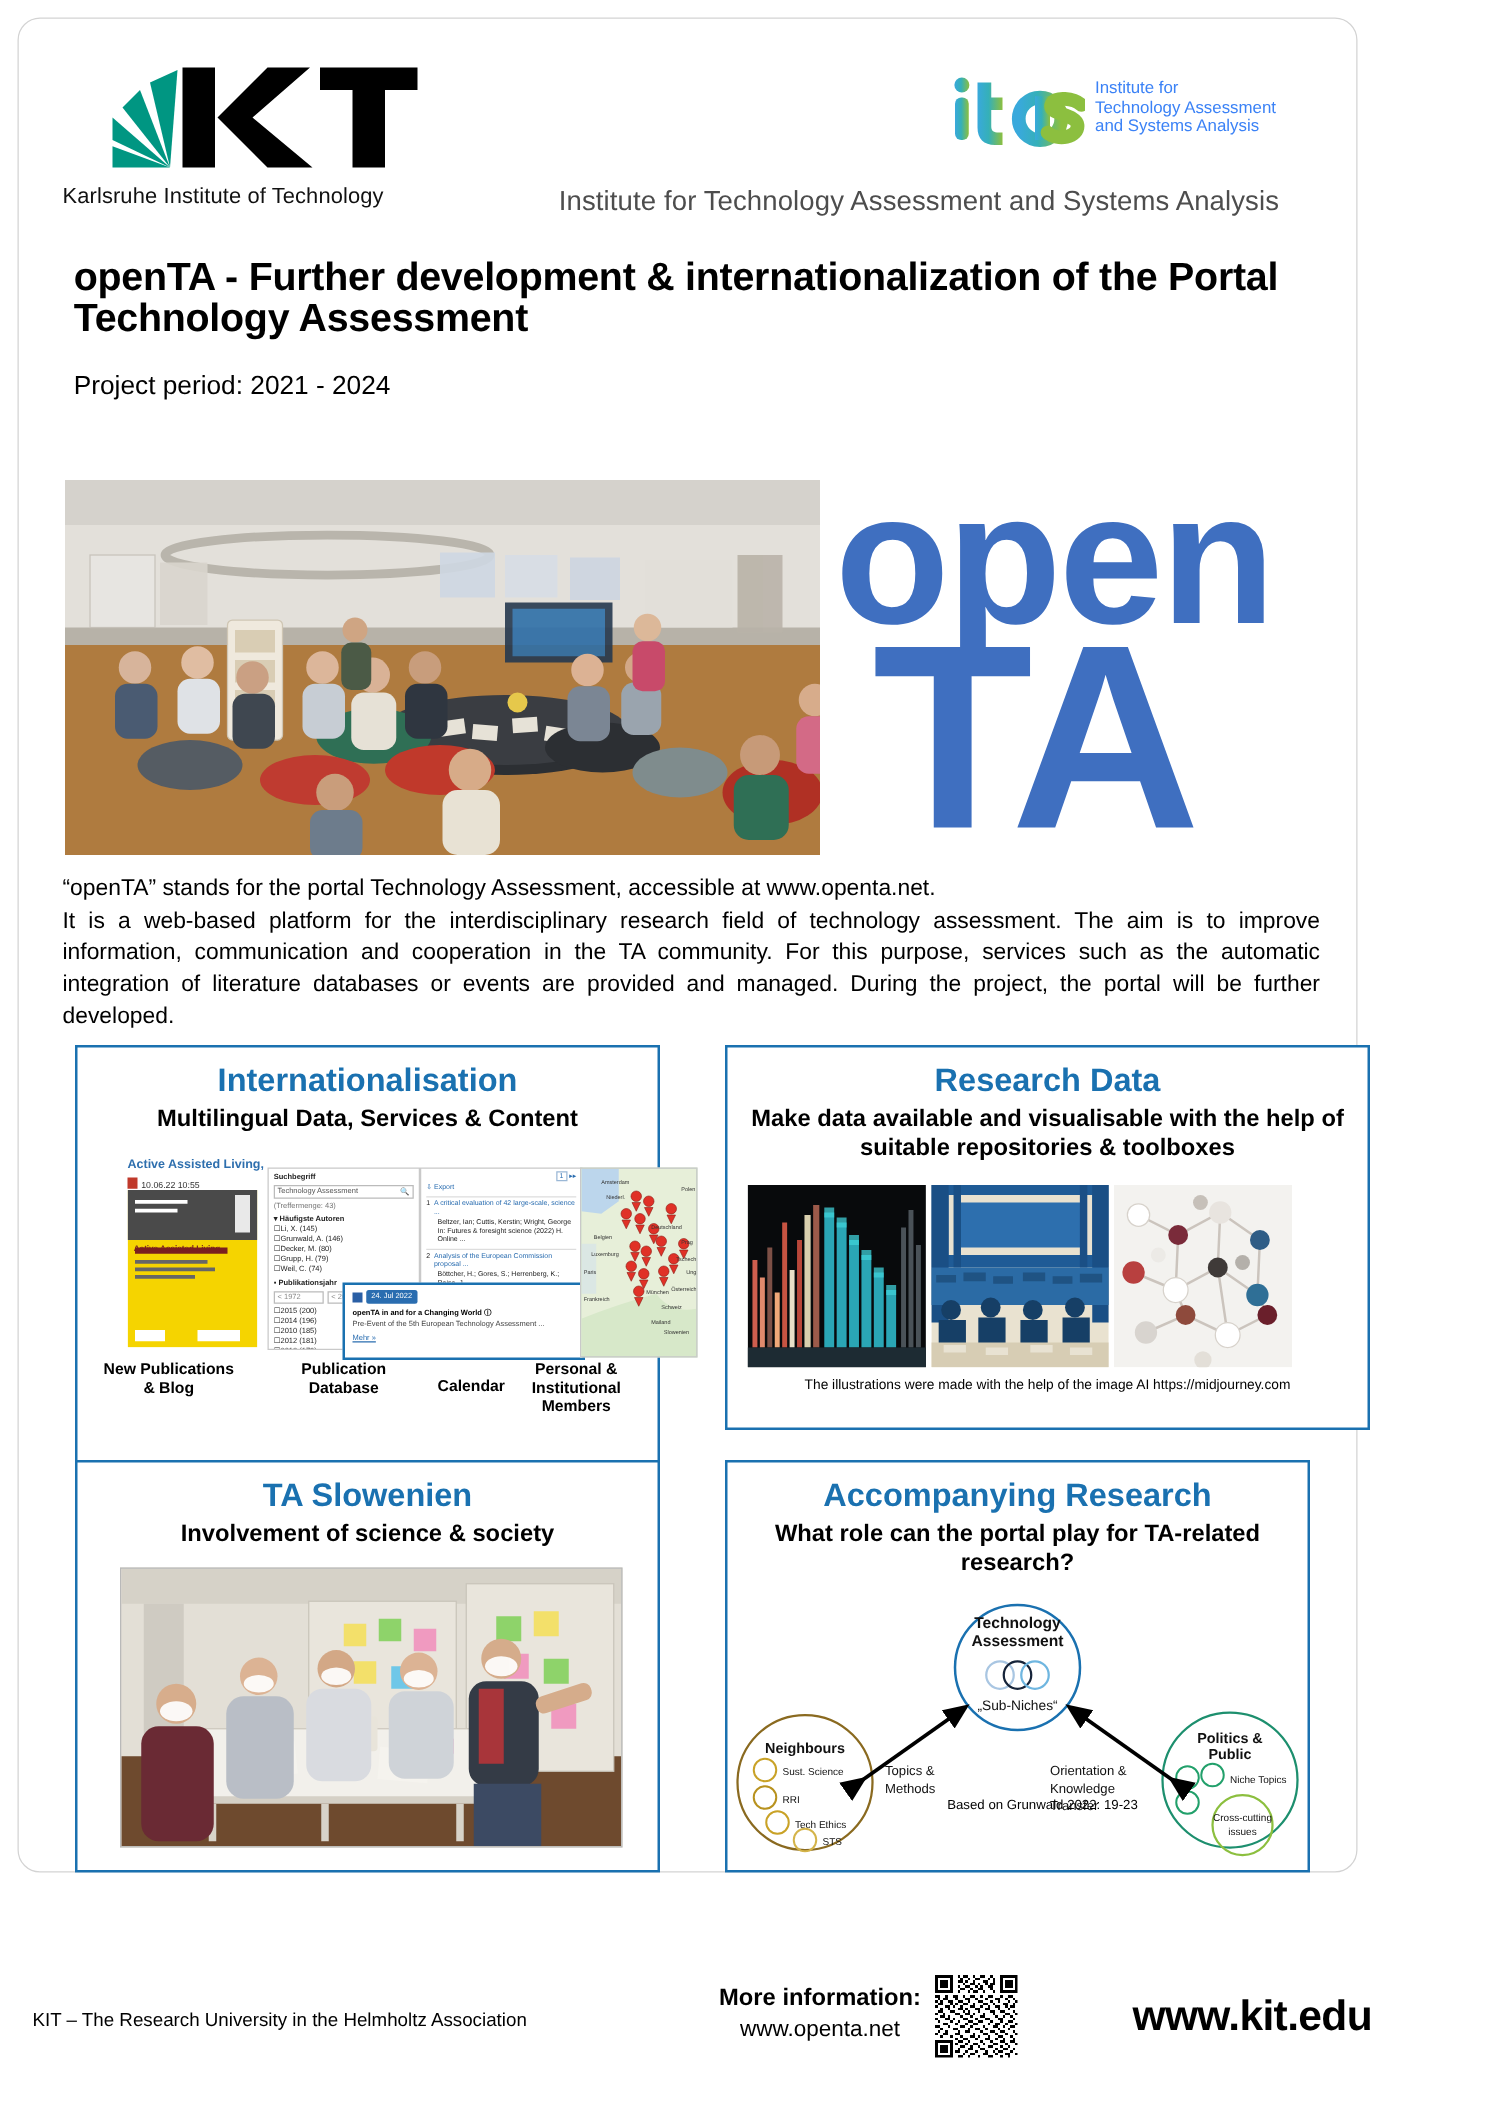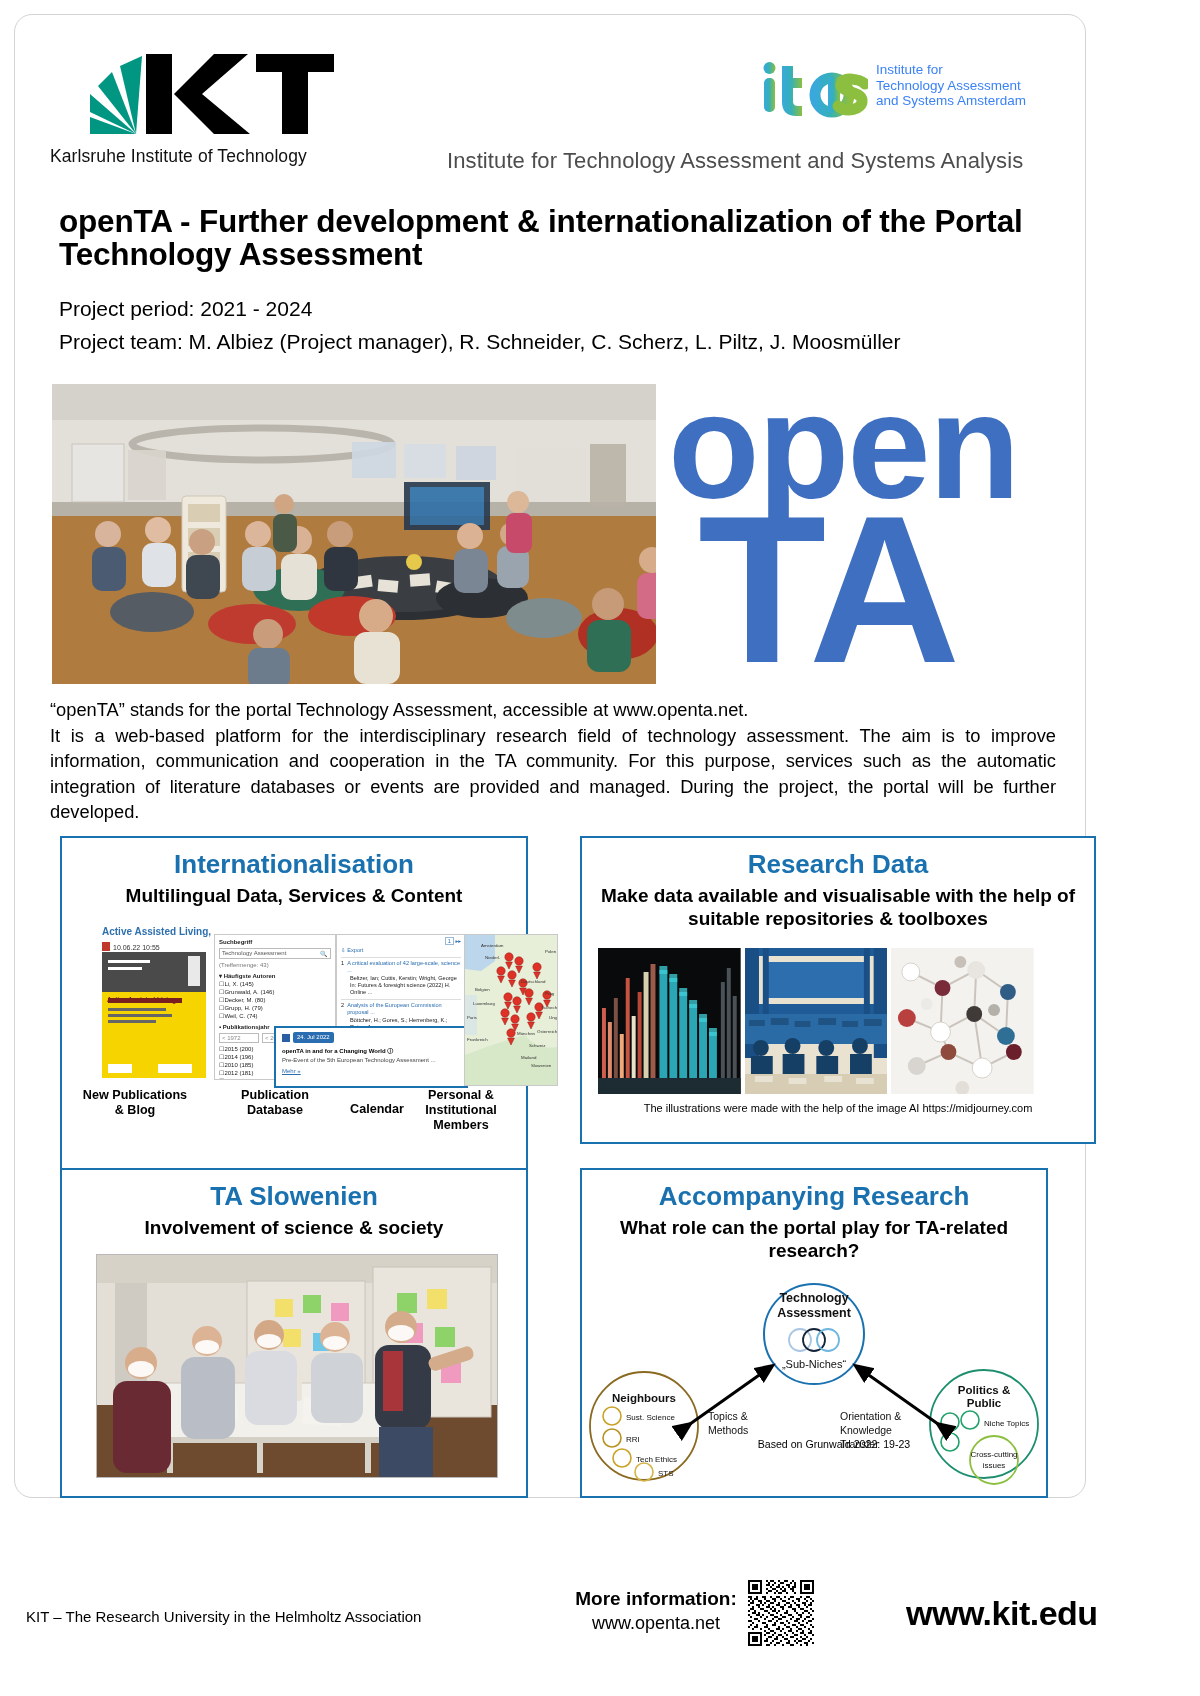--- a/index.html
+++ b/index.html
@@ -123,29 +123,28 @@
         <circle cx="11.5" cy="10" r="6"></circle>
         <path d="M24 8 h11 v12 h9 v10 h-9 v13 c0 4 2 5 6 5 h3 v10 h-6 c-9 0 -14 -5 -14 -14 z"></path>
         <path d="M74 20 a17 17 0 1 0 0 34 a17 17 0 1 0 0 -34 z" fill="none" stroke="url(#itasg)" stroke-width="11"></path>
         <path d="M70 19 h12 v35 h-12 z"></path>
         <path d="M107 26 c-5 -5 -22 -8 -24 0 c-2 8 20 7 21 16 c1 10 -16 13 -24 6" fill="none" stroke="#8cbf3f" stroke-width="11" stroke-linecap="round"></path>
       </g>
     </svg>
     <div class="itas-text">
       <div>Institute for</div>
       <div>Technology Assessment</div>
-      <div>and Systems Amsterdam</div>
+      <div>and Systems Analysis</div>
     </div>
   </div>
 
   <div class="inst-line">Institute for Technology Assessment and Systems Analysis</div>
 
   <div class="title">openTA - Further development &amp; internationalization of the Portal Technology Assessment</div>
   <div class="subline a">Project period: 2021 - 2024</div>
-  <div class="subline b">Project team: M. Albiez (Project manager), R. Schneider, C. Scherz, L. Piltz, J. Moosmüller</div>
 
   <div class="photo-main">
     <svg width="604" height="300" viewBox="0 0 604 300">
       <rect width="604" height="300" fill="#cfcac1"></rect>
       <rect x="0" y="0" width="604" height="120" fill="#e3e0da"></rect>
       <rect x="0" y="0" width="604" height="36" fill="#d5d2cc"></rect>
       <ellipse cx="210" cy="60" rx="130" ry="16" fill="none" stroke="#b9b5ac" stroke-width="7"></ellipse>
       <rect x="0" y="118" width="604" height="14" fill="#b7b2a8"></rect>
       <rect x="0" y="132" width="604" height="168" fill="#a9763f"></rect>
       <rect x="0" y="132" width="604" height="168" fill="#b5803f" opacity=".5"></rect>

